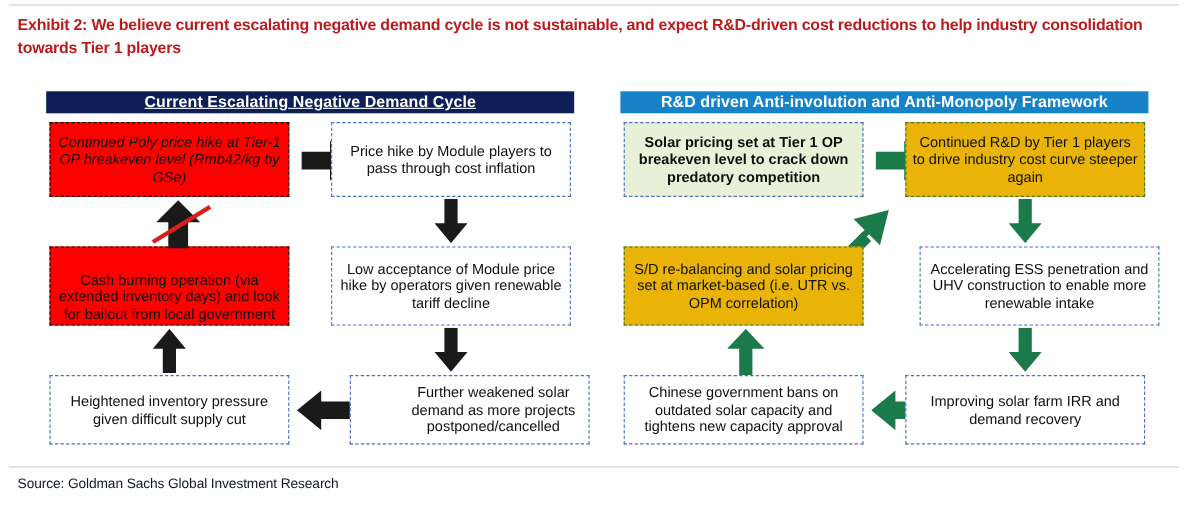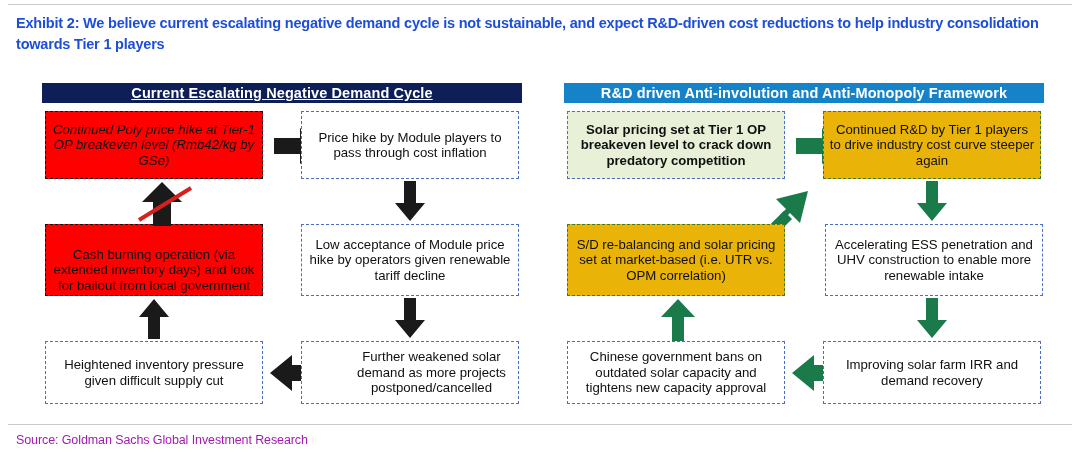--- a/index.html
+++ b/index.html
@@ -15,27 +15,27 @@
     position: absolute; left: 8px; top: 4px; width: 1064px; height: 1px;
     background: #c9c9c9;
   }
   .rule-bottom {
     position: absolute; left: 8px; top: 424px; width: 1064px; height: 1px;
     background: #c9c9c9;
   }
 
   .exhibit-title {
     position: absolute; left: 16px; top: 13px; width: 1050px;
-    font-size: 14.5px; font-weight: bold; color: #1d4ed8;
+    font-size: 14.5px; font-weight: bold; color: #b91c1c;
     line-height: 21px; letter-spacing: -0.2px;
   }
 
   .source-note {
     position: absolute; left: 16px; top: 433px;
-    font-size: 12.5px; color: #a21caf; letter-spacing: -0.1px;
+    font-size: 12.5px; color: #0f172a; letter-spacing: -0.1px;
   }
 
   
   .panel { position: absolute; top: 83px; width: 480px; height: 332px; }
   .panel.left  { left: 42px; }
   .panel.right { left: 564px; }
 
   .panel-header {
     position: absolute; left: 0; top: 0; width: 480px; height: 20px;
     color: #ffffff; font-size: 14.5px; font-weight: bold;
@@ -128,21 +128,21 @@
     <div class="node b-dashblue" style="left:3px; top:258px; width:218px; height:63px;">
       <span>Heightened inventory pressure given difficult supply cut</span>
     </div>
 
     <div class="arrow" style="left:228px; top:272px;">
       <svg width="50" height="36" viewBox="0 0 50 36">
         <polygon points="50,10 22,10 22,0 0,18 22,36 22,26 50,26" fill="#1a1a1a"></polygon>
       </svg>
     </div>
 
-    <div class="node b-dashblue" style="left:259px; top:258px; width:218px; height:63px;padding-left:48px;">
+    <div class="node b-dashblue" style="left:276px; top:258px; width:218px; height:63px;padding-left:48px;">
       <span>Further weakened solar demand as more projects postponed/cancelled</span>
     </div>
 
   </div>
 
   <div class="panel right">
 
     <div class="panel-header">R&amp;D driven Anti-involution and Anti-Monopoly Framework</div>
 
     <div class="node b-dashblue-paleg" style="left:3px; top:28px; width:218px; height:68px;">
@@ -169,21 +169,21 @@
       <svg width="58" height="58" viewBox="0 0 58 58">
         <polygon points="6,44 24,26 14,16 46,8 38,40 28,30 10,48" fill="#1a7a4a"></polygon>
         <polygon points="6,44 22,28 30,36 14,52" fill="#1a7a4a"></polygon>
       </svg>
     </div>
 
     <div class="node b-dashgreen-green" style="left:3px; top:141px; width:218px; height:72px;">
       <span>S/D re-balancing and solar pricing set at market-based (i.e. UTR vs. OPM correlation)</span>
     </div>
 
-    <div class="node b-dashblue" style="left:261px; top:141px; width:218px; height:72px;">
+    <div class="node b-dashblue" style="left:272px; top:141px; width:218px; height:72px;">
       <span>Accelerating ESS penetration and UHV construction to enable more renewable intake</span>
     </div>
 
     <div class="arrow" style="left:353px; top:215px;">
       <svg width="30" height="40" viewBox="0 0 30 40">
         <polygon points="9,0 21,0 21,22 30,22 15,40 0,22 9,22" fill="#1a7a4a"></polygon>
       </svg>
     </div>
 
     <div class="arrow" style="left:97px; top:216px;">

